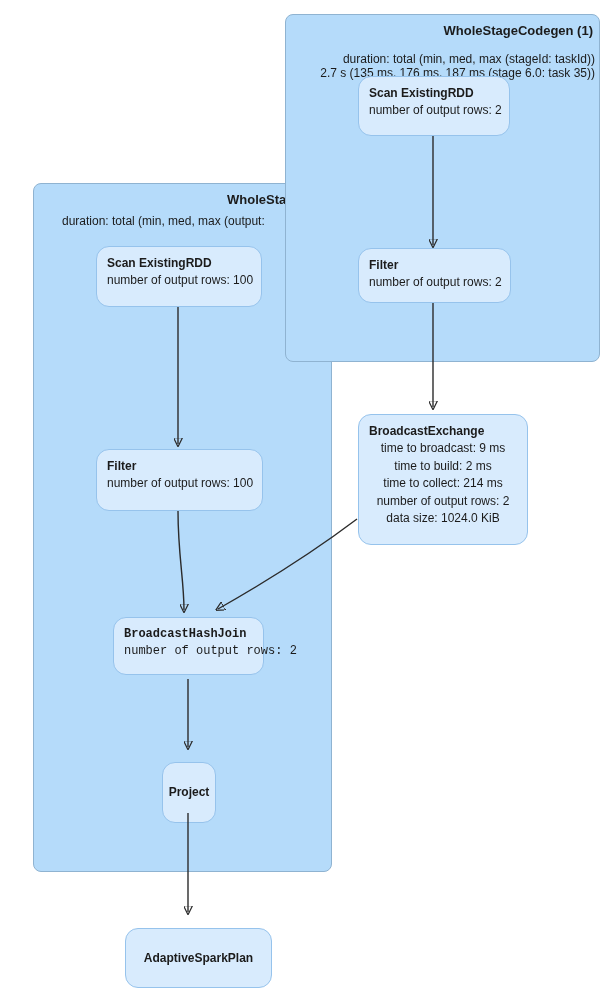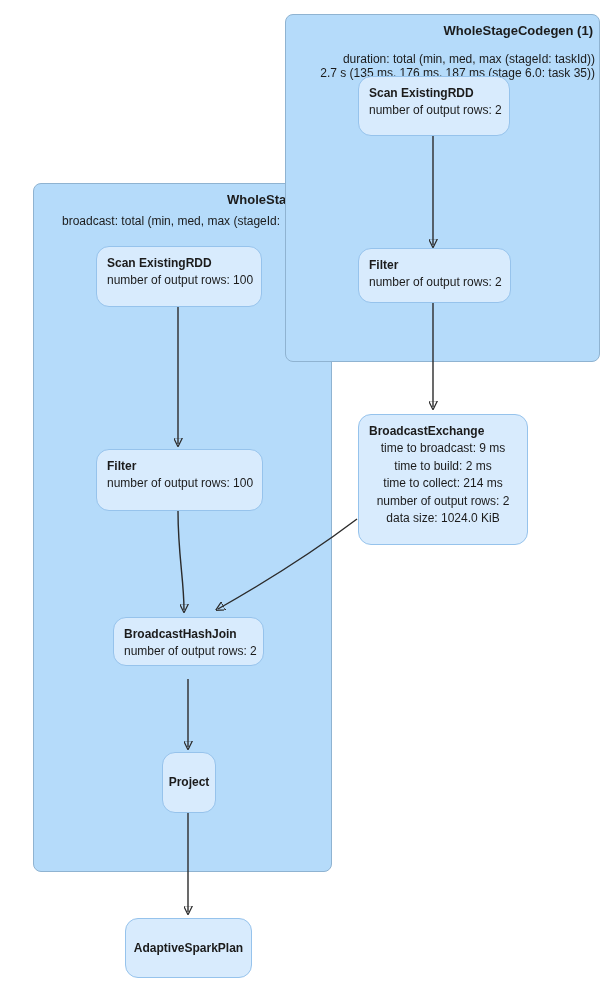--- a/index.html
+++ b/index.html
@@ -47,44 +47,44 @@
     position:absolute;
     background:var(--node-fill);
     border:1px solid var(--node-border);
     border-radius:13px;
     padding:8px 10px;
     z-index:3;
     font-size:12px;
   }
   .node-title{font-weight:bold;font-size:12px;line-height:17px;white-space:nowrap;}
   .node-metrics{margin-top:0;line-height:17.5px;white-space:nowrap;text-align:center;}
-  .node-center{display:flex;align-items:center;justify-content:center;padding:0;}
+  .node-center{display:flex;align-items:center;justify-content:center;padding:0;margin-top:10px;}
 
   .n-scan-right{left:358px;top:76px;width:152px;height:60px;}
   .n-filter-right{left:358px;top:248px;width:153px;height:55px;}
   .n-broadcast-exchange{left:358px;top:414px;width:170px;height:131px;}
   .n-scan-left{left:96px;top:246px;width:166px;height:61px;}
   .n-filter-left{left:96px;top:449px;width:167px;height:62px;}
-  .n-bhj{left:113px;top:617px;width:151px;height:49px;}
+  .n-bhj{left:113px;top:617px;width:151px;height:58px;font-family:Liberation Mono, monospace;}
   .n-project{left:162px;top:752px;width:54px;height:61px;}
-  .n-asp{left:125px;top:918px;width:127px;height:60px;}
+  .n-asp{left:125px;top:918px;width:147px;height:60px;}
 
   
   svg.edges{position:absolute;left:0;top:0;width:614px;height:997px;z-index:4;pointer-events:none;}
   svg.edges path{stroke:var(--edge);stroke-width:1.4;fill:none;}
 </style>
 </head>
 <body>
 
 <div class="canvas">
 
   <div class="cluster cluster-left">
     <div class="cl-header left-header">
       <div class="cl-title">WholeStageCode</div>
-      <div class="cl-duration l1">broadcast: total (min, med, max (stageId:</div>
+      <div class="cl-duration l1">duration: total (min, med, max (output:</div>
     </div>
   </div>
 
   <div class="cluster cluster-right">
     <div class="cl-header right-header">
       <div class="cl-title">WholeStageCodegen (1)</div>
       <div class="cl-duration l1">duration: total (min, med, max (stageId: taskId))</div>
       <div class="cl-duration l2">2.7 s (135 ms, 176 ms, 187 ms (stage 6.0: task 35))</div>
     </div>
   </div>

